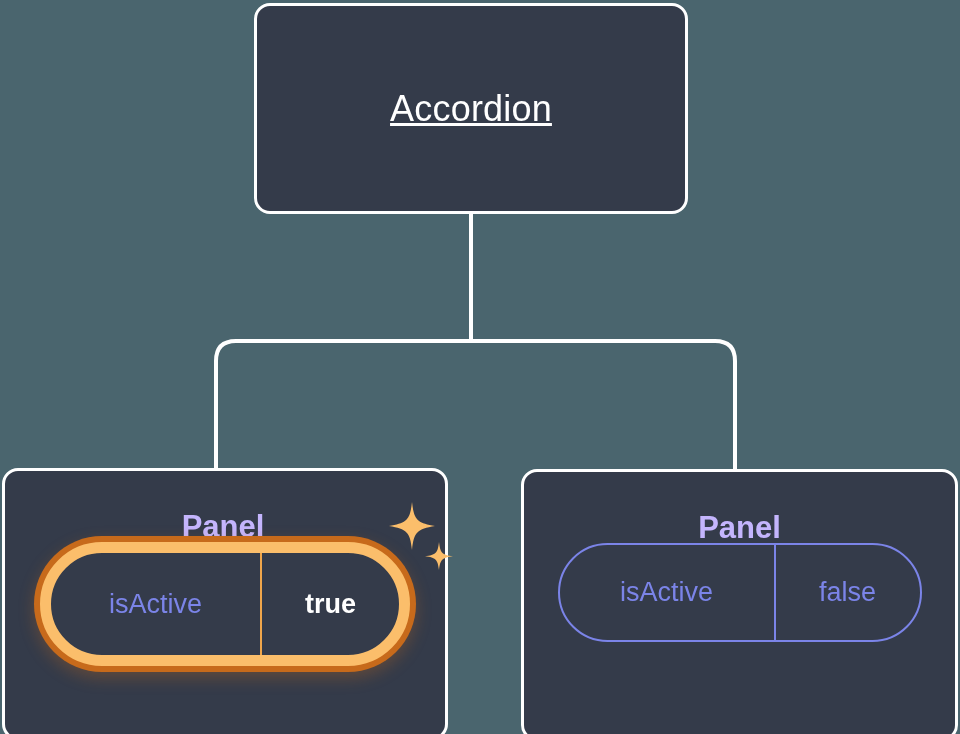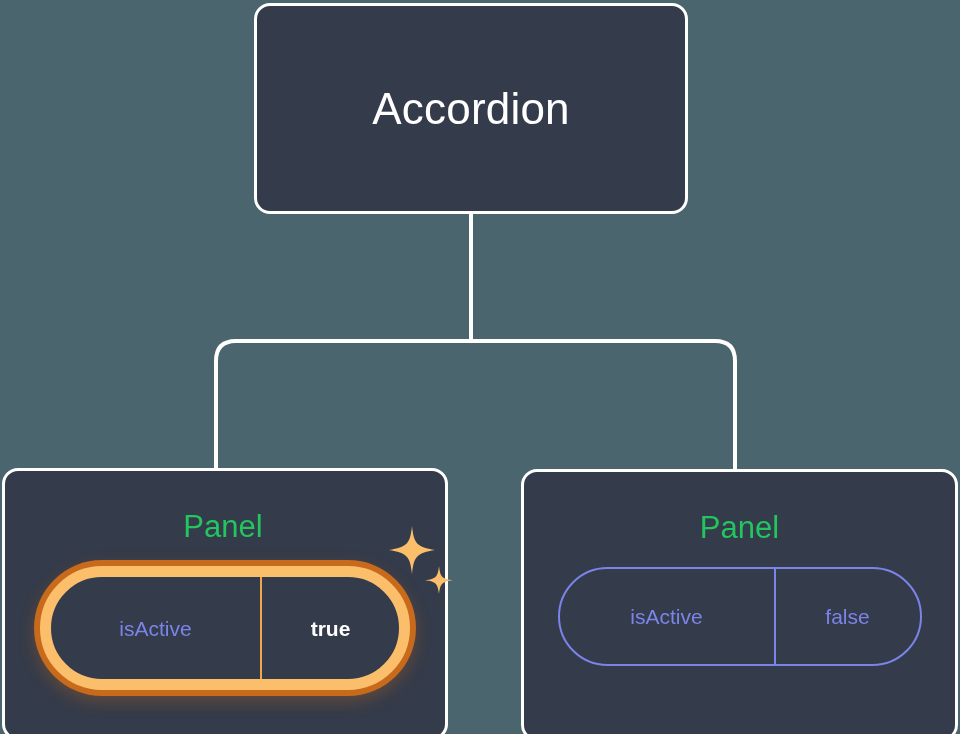--- a/index.html
+++ b/index.html
@@ -41,23 +41,24 @@
     left: 254px;
     top: 3px;
     width: 434px;
     height: 211px;
     display: flex;
     align-items: center;
     justify-content: center;
   }
   .node-title-root {
     color: #ffffff;
-    font-size: 44px;
+    font-size: 36px;
     letter-spacing: 0.2px;
     line-height: 1;
+    text-decoration: underline;
   }
 
   .node-panel {
     padding-top: 40px;
     display: flex;
     flex-direction: column;
     align-items: center;
   }
   .node-panel-left {
     left: 2px;
@@ -65,44 +66,44 @@
     width: 446px;
     height: 272px;
   }
   .node-panel-right {
     left: 521px;
     top: 469px;
     width: 437px;
     height: 272px;
   }
   .node-title {
-    color: #22c55e;
+    color: #c4b5fd;
     font-size: 31px;
     line-height: 1;
-    margin-bottom: 24px;
+    font-weight: bold;
   }
   .node-panel-left .node-title { margin-left: -4px; }
   .node-panel-right .node-title { margin-left: 0px; }
 
   
   .pill {
     position: relative;
     display: flex;
     align-items: stretch;
     border-radius: 999px;
     box-sizing: border-box;
   }
   .pill-cell {
     display: flex;
     align-items: center;
     justify-content: center;
     box-sizing: border-box;
   }
   .pill-key, .pill-val {
-    font-size: 21px;
+    font-size: 27px;
     line-height: 1;
   }
 
   
   .pill-default {
     width: 364px;
     height: 99px;
     border: 2px solid #7b84e8;
   }
   .pill-default .pill-cell { height: 95px; }

